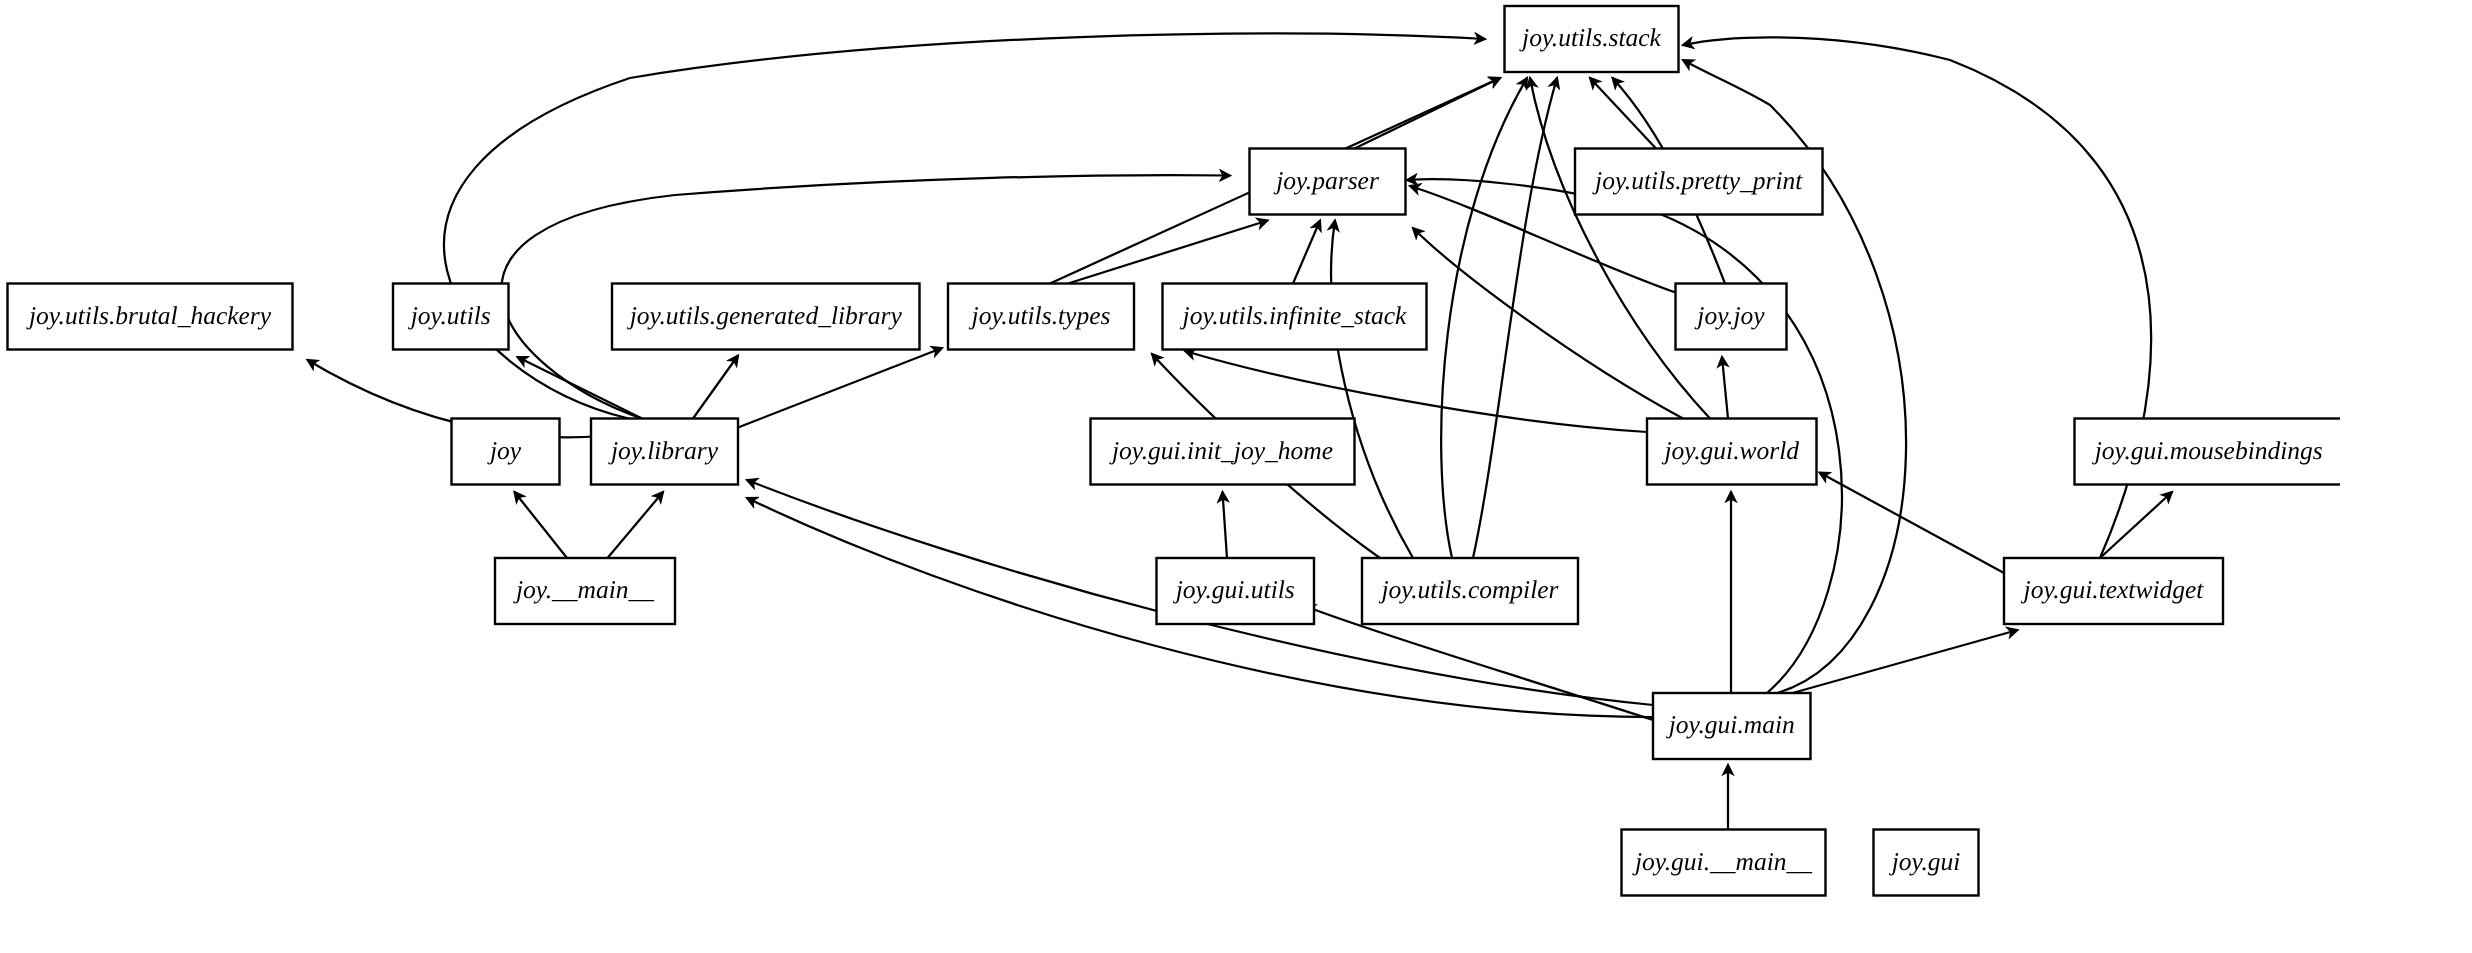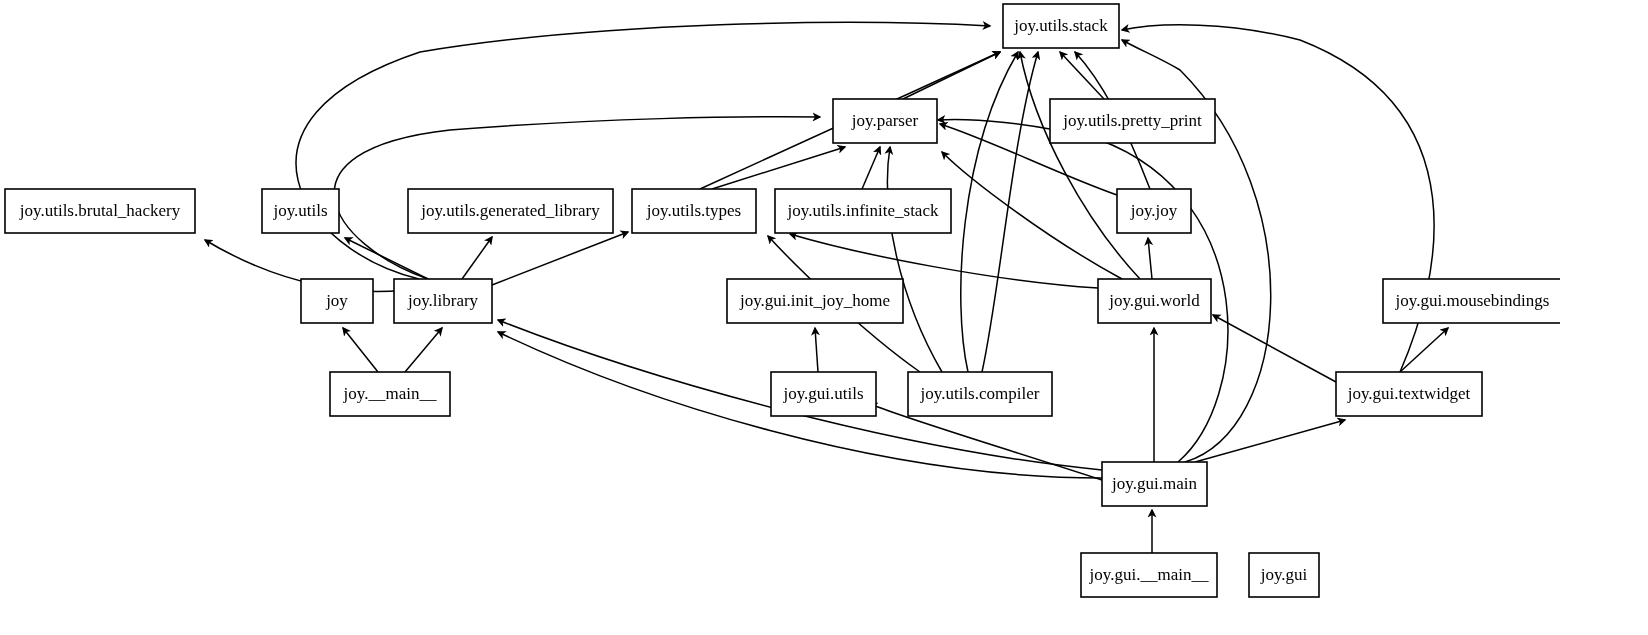--- a/index.html
+++ b/index.html
@@ -7,20 +7,21 @@
     padding: 0;
     background: #ffffff;
   }
   #canvas {
     position: relative;
     width: 1560px;
     height: 635px;
     background: #ffffff;
     overflow: hidden;
     font-family: "Liberation Serif", "DejaVu Serif", serif;
+    font-style: italic;
   }
   svg.graph {
     position: absolute;
     top: 0;
     left: 0;
     width: 1648px;
     height: 635px;
   }
   .node-rect {
     fill: #ffffff;

